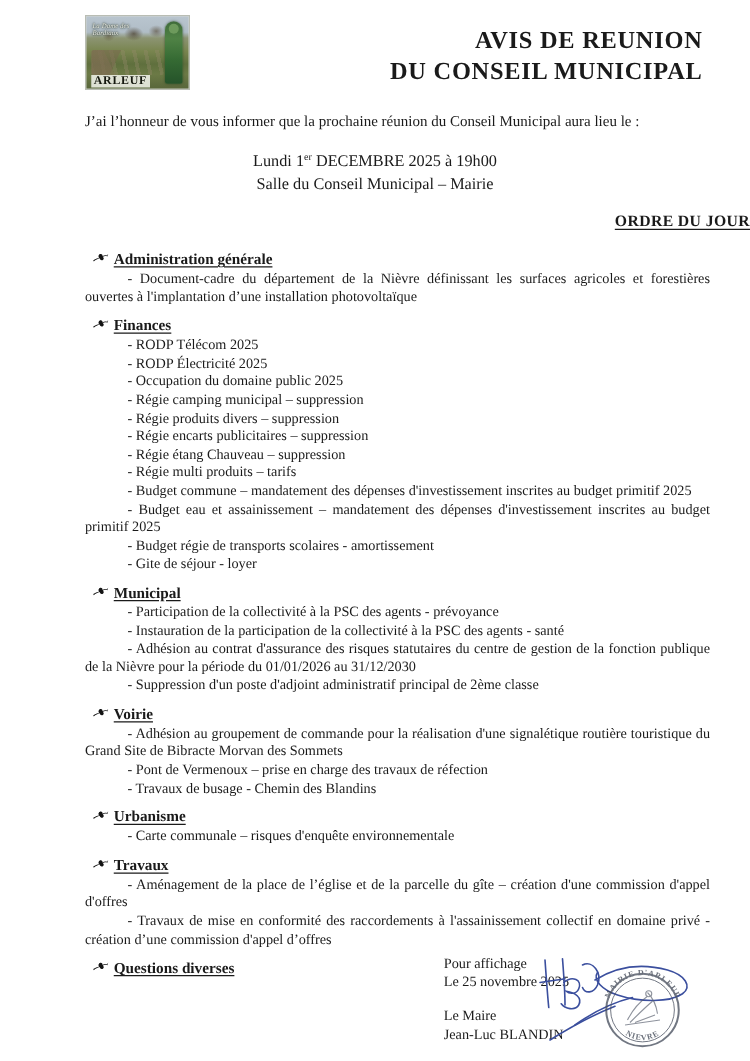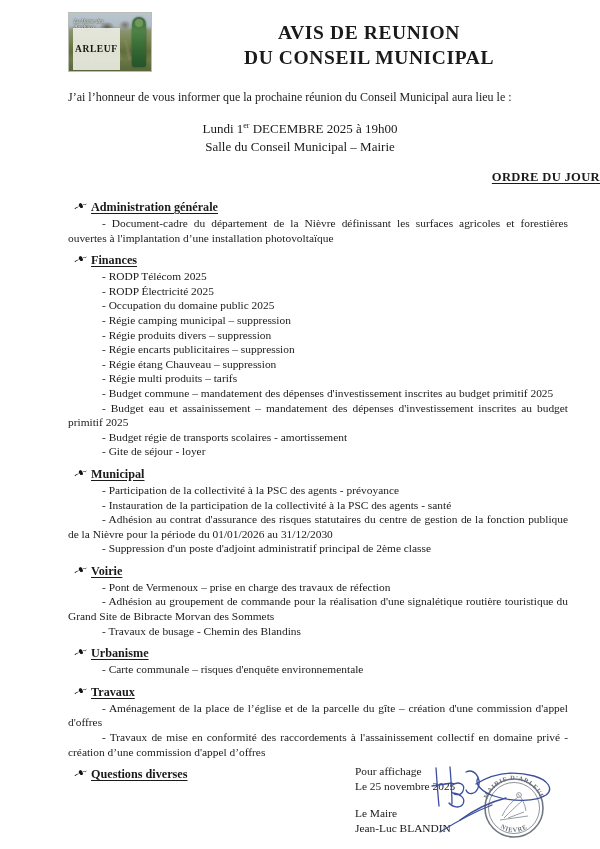--- a/index.html
+++ b/index.html
@@ -99,29 +99,29 @@
     position: absolute;
     left: 4px;
     bottom: 1px;
     font-family: "Liberation Serif", serif;
     font-weight: bold;
     font-size: 9.5px;
     line-height: 10px;
     letter-spacing: .6px;
     color: #15180f;
     background: rgba(242,243,236,.86);
-    padding: 16px 2px;
+    padding: 0 2px;
   }
 
   .doc-title {
     position: absolute;
     left: 160px;
-    right: 22px;
+    right: 38px;
     top: 20px;
-    text-align: center;
+    text-align: right;
     font-weight: bold;
     font-size: 19.5px;
     line-height: 25px;
     letter-spacing: .6px;
   }
   .doc-title .line2 { display: block; }
 
   
   .intro {
     margin: 0;
@@ -309,22 +309,22 @@
         <div class="section-head">
           <span class="bullet-icon">
             <svg width="13" height="9" viewBox="0 0 13 9">
               <path d="M0.6,7.2 C2.2,6.2 3.6,5.6 5.2,5.4 C4.4,4.2 4.8,2.6 6.2,2.2 C7.4,1.9 8.3,2.9 8.0,3.9 C9.0,3.2 10.4,3.0 11.6,3.4 L12.6,2.0 L11.9,4.2 C10.6,3.6 9.2,3.8 8.2,4.6 C9.2,5.0 9.3,6.4 8.3,6.9 C7.1,7.5 5.8,6.7 5.8,5.6 C4.2,6.0 2.5,6.8 1.0,8.2 Z" fill="#141414"></path>
               <ellipse cx="6.3" cy="3.6" rx="1.1" ry="1.0" fill="#141414"></ellipse>
               <ellipse cx="7.3" cy="5.9" rx="1.0" ry="0.9" fill="#141414"></ellipse>
             </svg>
           </span>
           <span class="section-label">Voirie</span>
         </div>
+        <p class="item">- Adhésion au groupement de commande pour la réalisation d'une signalétique routière touristique du Grand Site de Bibracte Morvan des Sommets</p>
         <p class="item">- Pont de Vermenoux – prise en charge des travaux de réfection</p>
-        <p class="item">- Adhésion au groupement de commande pour la réalisation d'une signalétique routière touristique du Grand Site de Bibracte Morvan des Sommets</p>
         <p class="item">- Travaux de busage - Chemin des Blandins</p>
       </div>
       <div class="section">
         <div class="section-head">
           <span class="bullet-icon">
             <svg width="13" height="9" viewBox="0 0 13 9">
               <path d="M0.6,7.2 C2.2,6.2 3.6,5.6 5.2,5.4 C4.4,4.2 4.8,2.6 6.2,2.2 C7.4,1.9 8.3,2.9 8.0,3.9 C9.0,3.2 10.4,3.0 11.6,3.4 L12.6,2.0 L11.9,4.2 C10.6,3.6 9.2,3.8 8.2,4.6 C9.2,5.0 9.3,6.4 8.3,6.9 C7.1,7.5 5.8,6.7 5.8,5.6 C4.2,6.0 2.5,6.8 1.0,8.2 Z" fill="#141414"></path>
               <ellipse cx="6.3" cy="3.6" rx="1.1" ry="1.0" fill="#141414"></ellipse>
               <ellipse cx="7.3" cy="5.9" rx="1.0" ry="0.9" fill="#141414"></ellipse>
             </svg>

